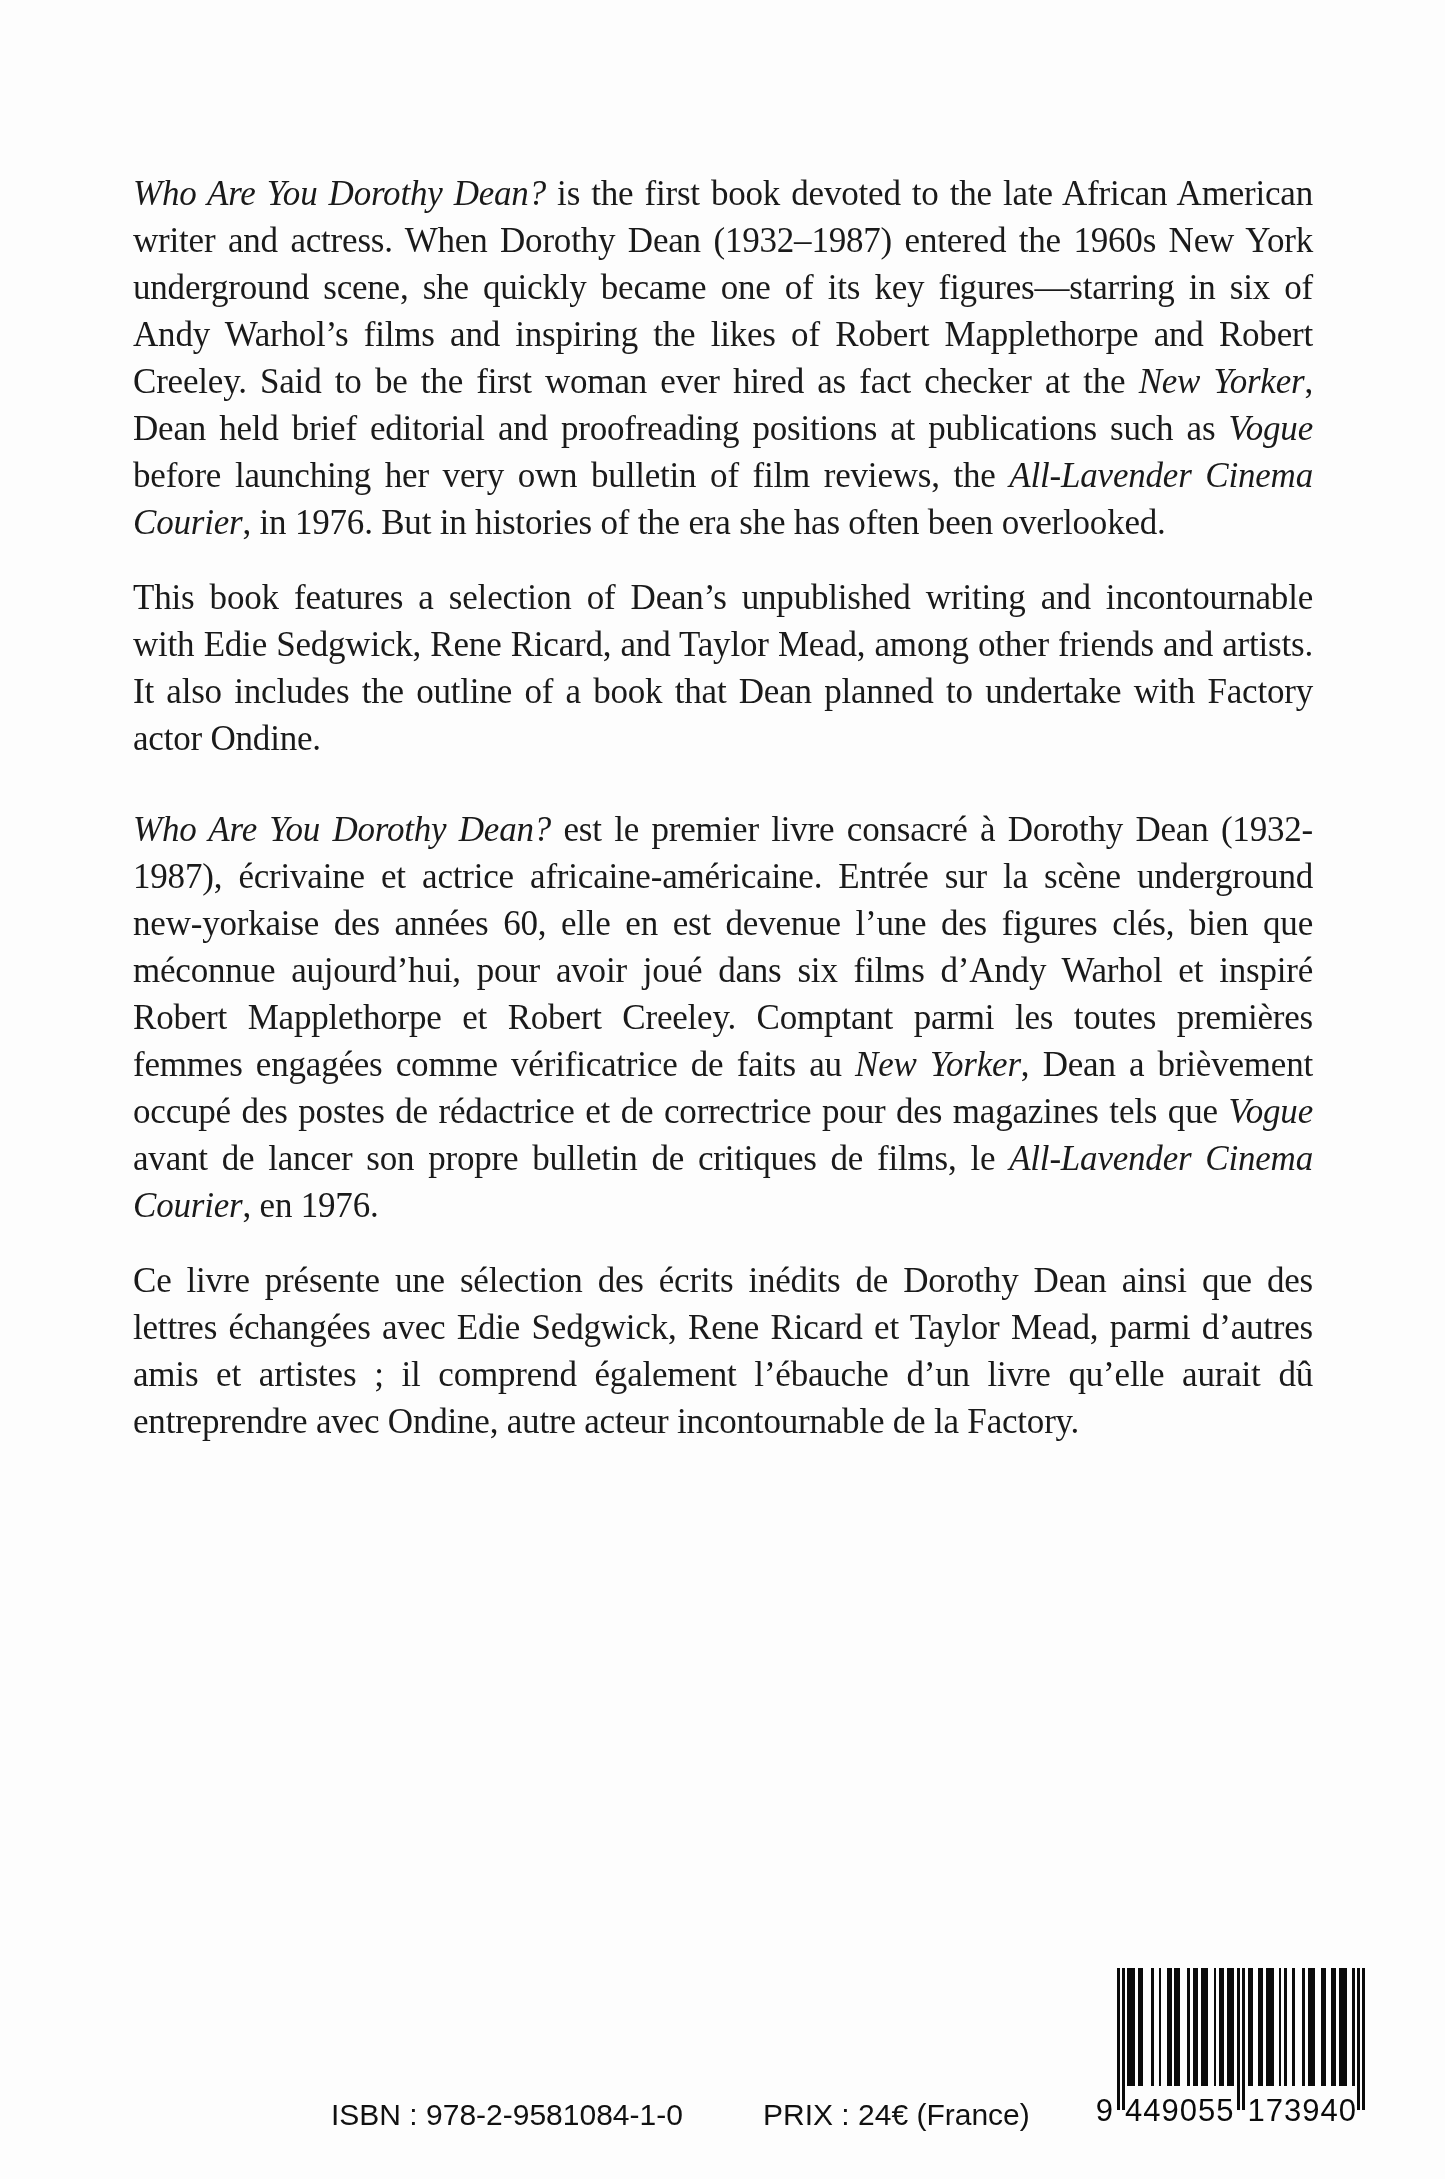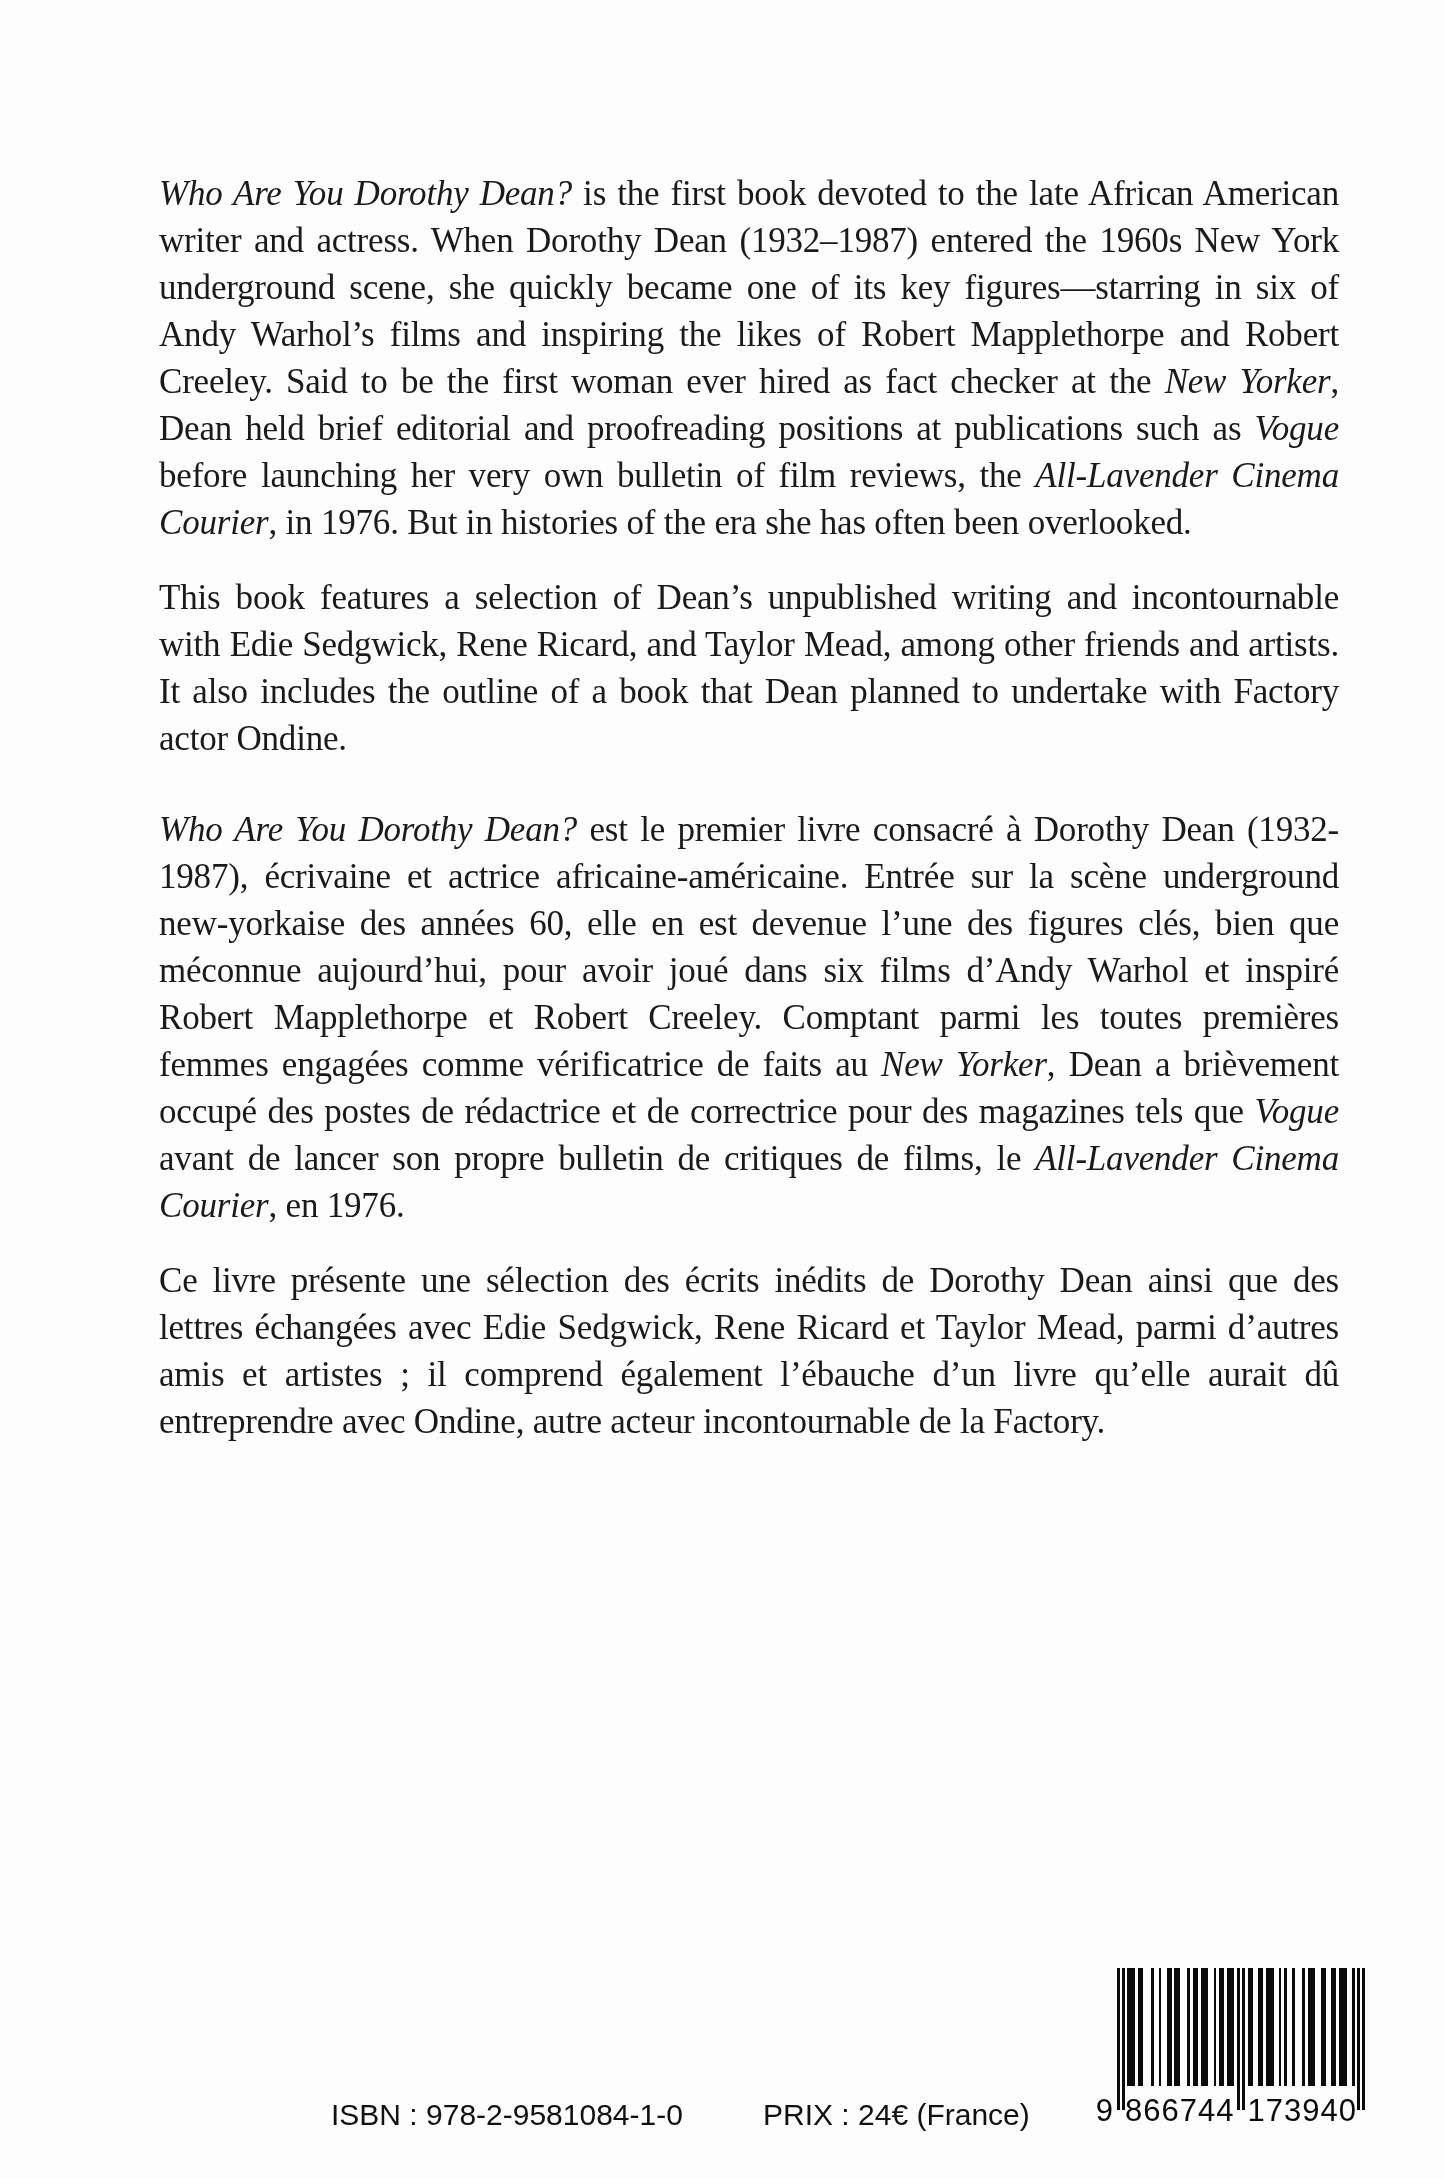--- a/index.html
+++ b/index.html
@@ -10,21 +10,20 @@
     background: #fdfdfd;
     overflow: hidden;
     font-family: "Liberation Serif", serif;
     color: #1a1a1a;
   }
   .column {
     position: absolute;
     left: 133px;
     top: 170px;
     width: 1180px;
-    margin-left: 26px;
   }
   .para {
     margin: 0 0 28px 0;
     font-size: 35px;
     line-height: 47px;
     text-align: justify;
     letter-spacing: -0.2px;
   }
   .para i { font-style: italic; }
   .blurb-fr { margin-top: 44px; }
@@ -136,17 +135,17 @@
         <div class="bar" style="left: 86.3158%; width: 1.05263%;"></div>
         <div class="bar" style="left: 87.3684%; width: 1.05263%;"></div>
         <div class="bar" style="left: 89.4737%; width: 1.05263%;"></div>
         <div class="bar" style="left: 90.5263%; width: 1.05263%;"></div>
         <div class="bar" style="left: 91.5789%; width: 1.05263%;"></div>
         <div class="bar" style="left: 94.7368%; width: 1.05263%;"></div>
         <div class="bar guard" style="left: 96.8421%; width: 1.05263%;"></div>
         <div class="bar guard" style="left: 98.9474%; width: 1.05263%;"></div>
       </div>
     <div class="bc-digit bc-lead">9</div>
-    <div class="bc-digit bc-left">866744</div>
+    <div class="bc-digit bc-left">449055</div>
     <div class="bc-digit bc-right">173940</div>
   </div>
 
 </div>
 
 </body></html>

